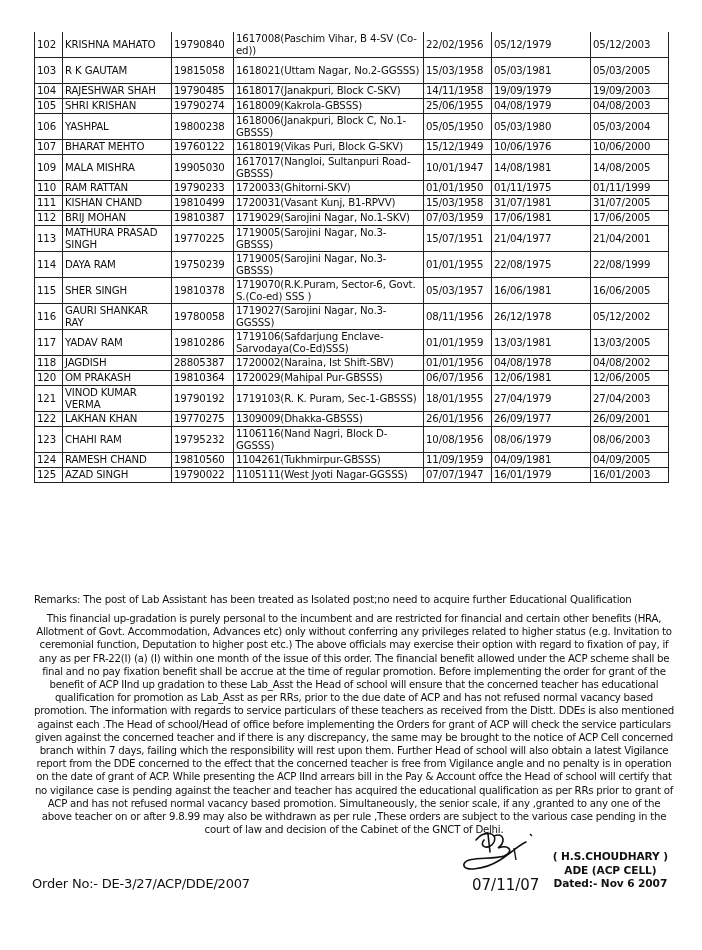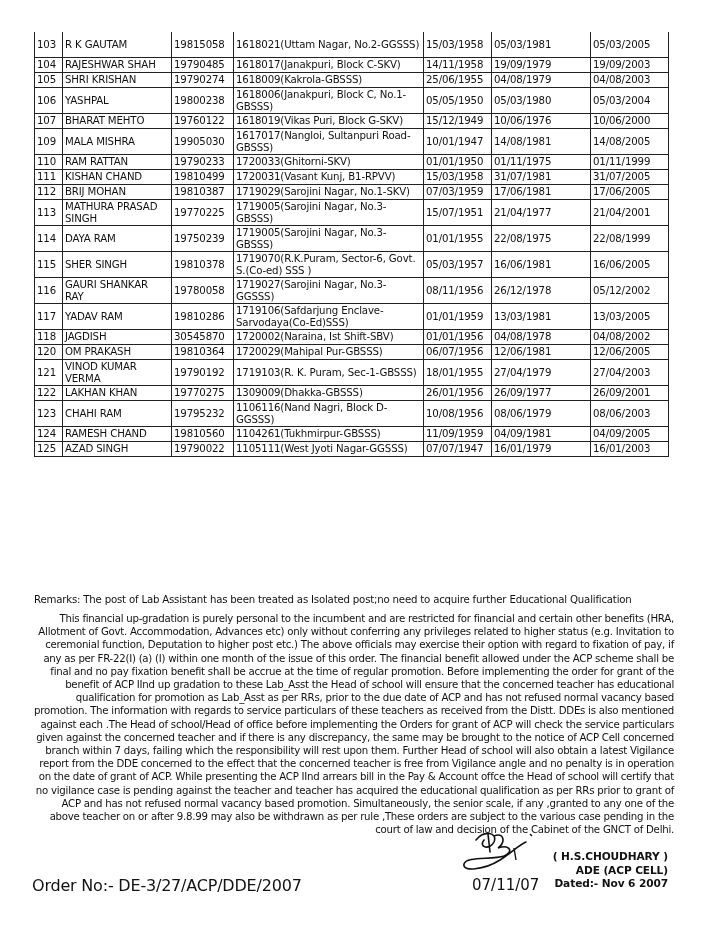--- a/index.html
+++ b/index.html
@@ -29,28 +29,28 @@
   col.c-d3 { width: 78px; }
 
   .remarks {
     position: absolute; left: 34px; top: 593px; width: 640px;
     font-size: 10.2px; line-height: 13.2px; letter-spacing: -0.2px;
   }
   .remarks .first { margin-bottom: 2px; }
   .body-text {
     position: absolute; left: 34px; top: 612px; width: 640px;
     font-size: 10.2px; line-height: 13.2px; letter-spacing: -0.25px;
-    text-align: right;
+    text-align: center;
   }
   .order-no {
     position: absolute; left: 32px; top: 876px;
-    font-size: 16px; letter-spacing: -0.2px; text-align: center;
+    font-size: 13px; letter-spacing: -0.2px; text-align: center;
   }
   .sign-block {
-    position: absolute; right: 34px; top: 850px; text-align: right;
+    position: absolute; right: 34px; top: 850px; text-align: center;
     font-size: 10.6px; font-weight: bold; line-height: 13.5px; letter-spacing: -0.1px;
   }
   .signature {
     position: absolute; left: 454px; top: 826px; width: 110px; height: 72px;
   }
 </style>
 </head>
 <body>
 
 <div class="page">
@@ -60,20 +60,29 @@
       <col class="c-no">
         <col class="c-name">
         <col class="c-code">
         <col class="c-school">
       <col class="c-dob">
         <col class="c-d2">
         <col class="c-d3">
     </colgroup>
     <tbody id="acp-tbody">
         <tr class="double">
+          <td>102</td>
+          <td class="wrap">KRISHNA MAHATO</td>
+          <td>19790840</td>
+          <td class="wrap">1617008(Paschim Vihar, B 4-SV (Co-ed))</td>
+          <td>22/02/1956</td>
+          <td>05/12/1979</td>
+          <td>05/12/2003</td>
+        </tr>
+        <tr class="double">
           <td>103</td>
           <td class="wrap">R K GAUTAM</td>
           <td>19815058</td>
           <td class="wrap">1618021(Uttam Nagar, No.2-GGSSS)</td>
           <td>15/03/1958</td>
           <td>05/03/1981</td>
           <td>05/03/2005</td>
         </tr>
         <tr class="single">
           <td>104</td>
@@ -188,21 +197,21 @@
           <td class="wrap">YADAV RAM</td>
           <td>19810286</td>
           <td class="wrap">1719106(Safdarjung Enclave-Sarvodaya(Co-Ed)SSS)</td>
           <td>01/01/1959</td>
           <td>13/03/1981</td>
           <td>13/03/2005</td>
         </tr>
         <tr class="single">
           <td>118</td>
           <td class="wrap">JAGDISH</td>
-          <td>30545870</td>
+          <td>28805387</td>
           <td class="wrap">1720002(Naraina, Ist Shift-SBV)</td>
           <td>01/01/1956</td>
           <td>04/08/1978</td>
           <td>04/08/2002</td>
         </tr>
         <tr class="single">
           <td>120</td>
           <td class="wrap">OM PRAKASH</td>
           <td>19810364</td>
           <td class="wrap">1720029(Mahipal Pur-GBSSS)</td>

